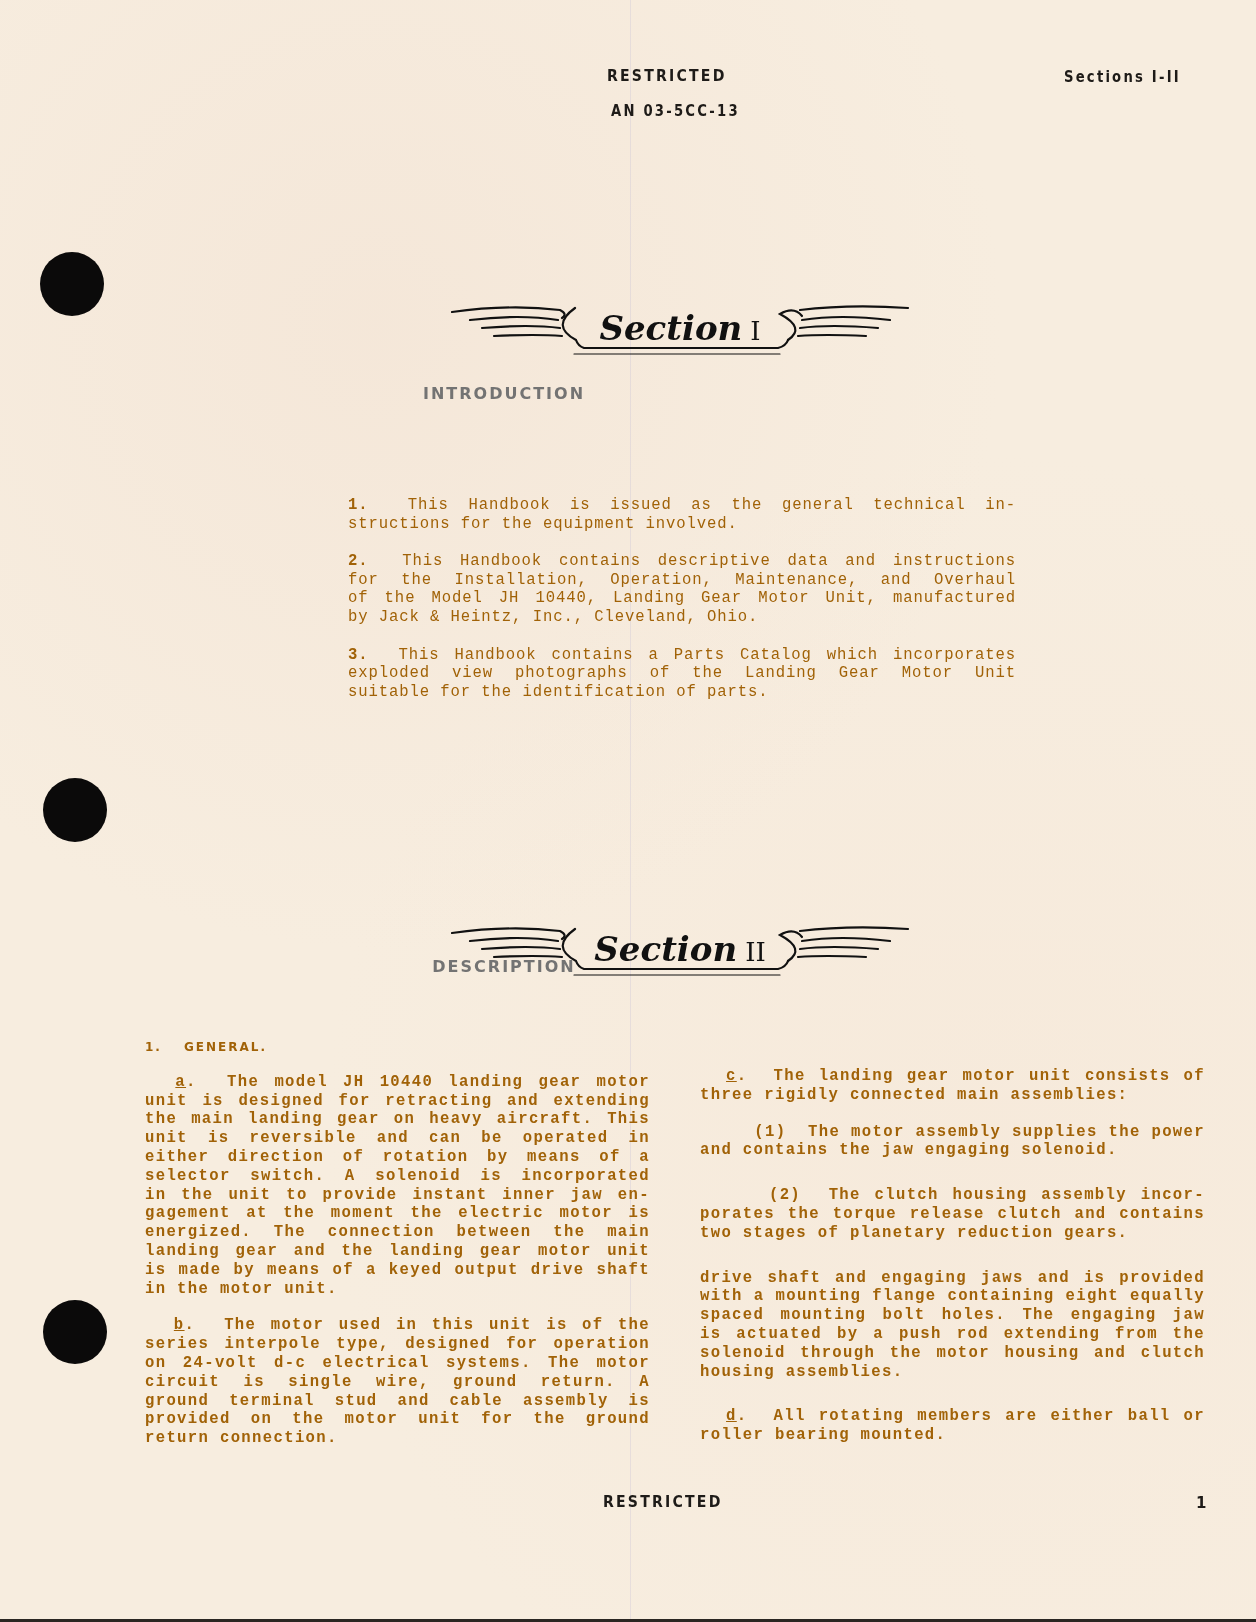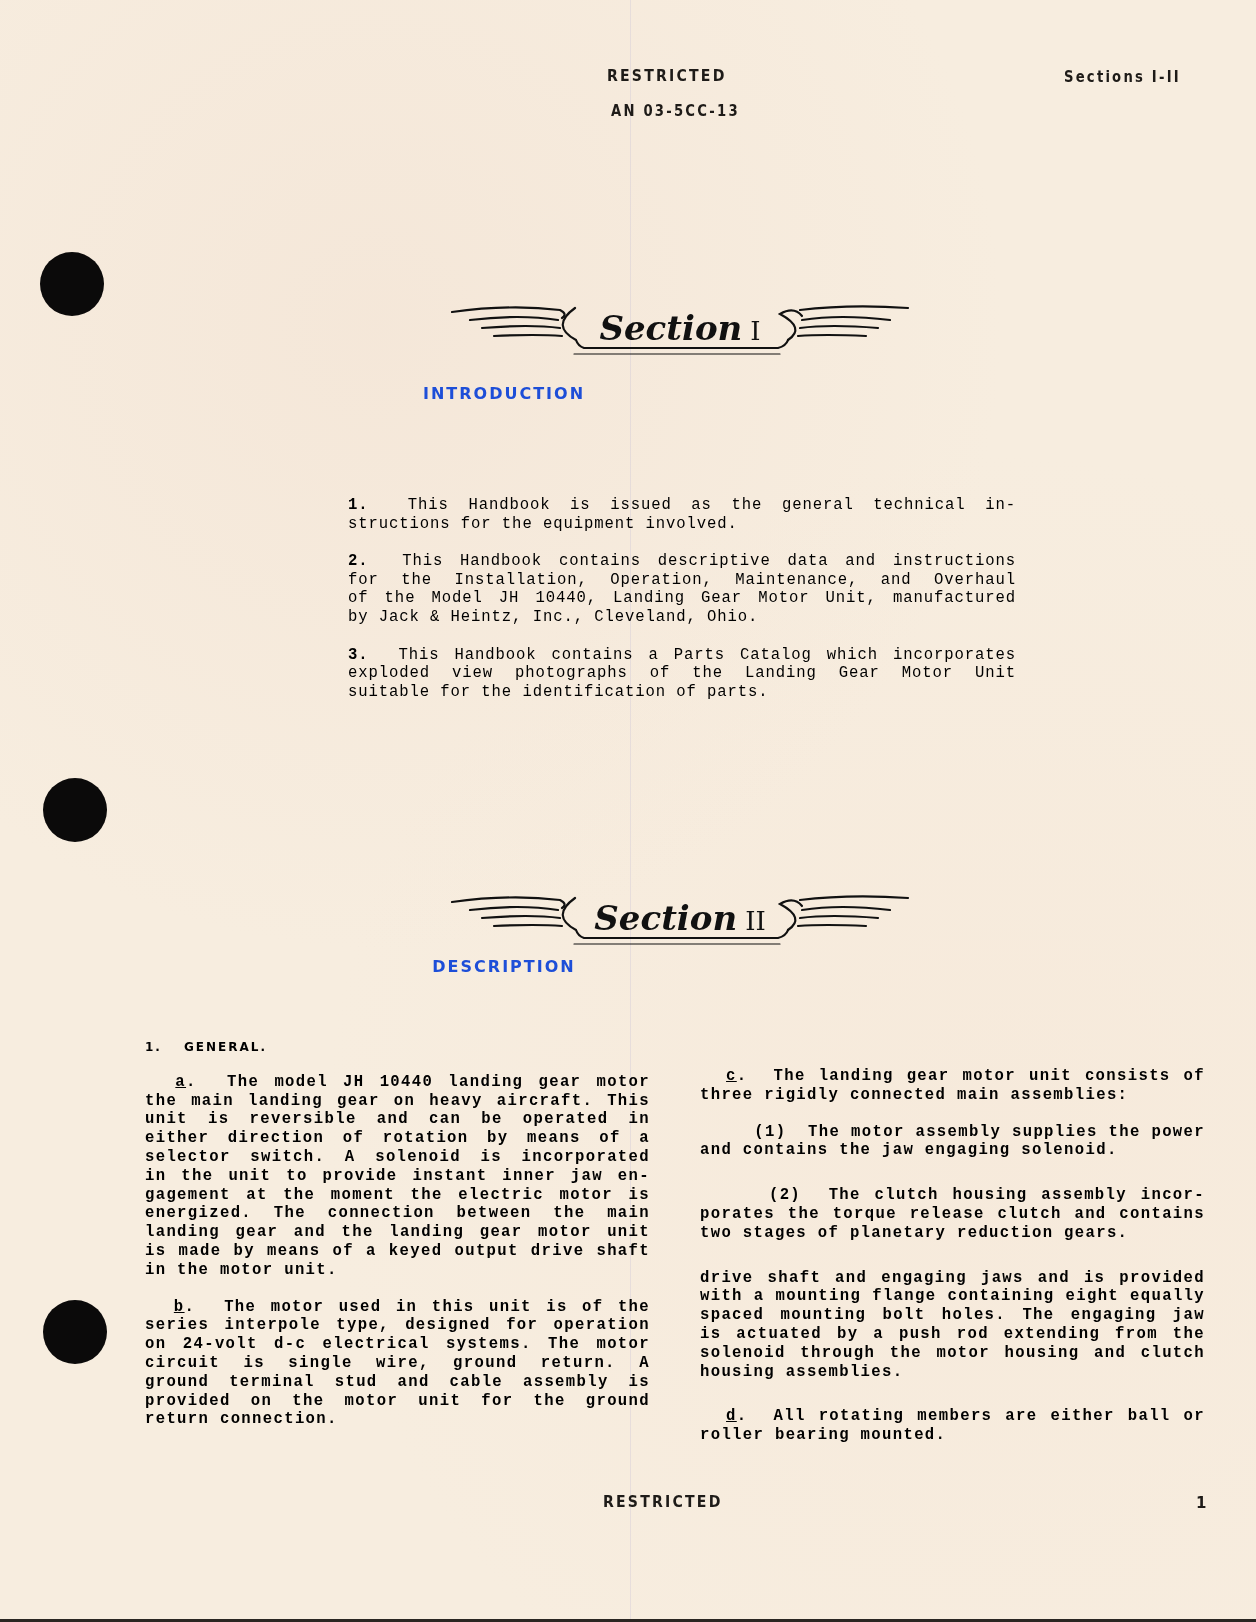--- a/index.html
+++ b/index.html
@@ -21,24 +21,24 @@
 
   .section-banner { position:absolute; left:450px; width:460px; height:70px; }
   .section-banner svg { position:absolute; left:0; top:0; }
   .section-title {
     position:absolute; left:0; right:0; top:10px; text-align:center;
     font-family:"DejaVu Serif", serif; font-style:italic; font-weight:bold; font-size:34px; color:#111;
   }
   .section-title .roman { font-style:normal; font-weight:normal; font-size:26px; margin-left:8px; }
   .section-sub {
     position:absolute; left:0; width:1008px; text-align:center;
-    font-family:"DejaVu Sans", sans-serif; font-weight:bold; letter-spacing:2px; font-size:16px; color:#1d4ed8;
+    font-family:"DejaVu Sans", sans-serif; font-weight:bold; letter-spacing:2px; font-size:16px; color:#737373;
   }
 
-  .mono { font-family:"Liberation Mono", "DejaVu Sans Mono", monospace; color:#000000; }
+  .mono { font-family:"Liberation Mono", "DejaVu Sans Mono", monospace; color:#a16207; }
   .intro { position:absolute; left:348px; width:668px; font-size:15.6px; line-height:18.6px; letter-spacing:0.9px; }
   .intro p { margin:0 0 19px 0; }
 
   .col { position:absolute; font-size:15.6px; line-height:18.8px; letter-spacing:1.35px; font-weight:bold; }
   .col p { margin:0 0 18px 0; }
   .col .ul { text-decoration:underline; }
   .col-left { left:145px; width:505px; top:1038px; }
   .col-right { left:700px; width:505px; top:1067px; }
   .gen-head { font-family:"DejaVu Sans", sans-serif; letter-spacing:2px; font-size:12px; margin-bottom:16px !important; font-weight:bold; }
   .gen-head .num { margin-right:22px; }
@@ -93,21 +93,21 @@
     <span class="line">of the Model JH 10440, Landing Gear Motor Unit, manufactured</span>
     <span class="line last">by Jack &amp; Heintz, Inc., Cleveland, Ohio.</span>
   </p>
   <p>
     <span class="line"><b>3.</b>&nbsp;&nbsp;<span>This Handbook contains a Parts Catalog which incorporates</span></span>
     <span class="line">exploded view photographs of the Landing Gear Motor Unit</span>
     <span class="line last">suitable for the identification of parts.</span>
   </p>
 </div>
 
-<div class="section-banner" style="top:888px;">
+<div class="section-banner" style="top:919px;">
   <svg width="460" height="70" viewBox="0 0 460 70">
     <g fill="none" stroke="#111" stroke-width="2.2" stroke-linecap="round">
       <path d="M2 14 Q60 6 110 12 Q118 16 112 20"></path>
       <path d="M20 22 Q70 16 108 22"></path>
       <path d="M32 30 Q80 26 110 30"></path>
       <path d="M44 38 Q86 36 112 38"></path>
       <path d="M125 10 Q100 28 126 42 Q128 48 134 50 L328 50 Q336 48 338 42"></path>
       <path d="M338 42 Q356 30 330 16 Q344 8 352 18"></path>
       <path d="M458 10 Q400 6 350 12"></path>
       <path d="M440 22 Q390 16 352 22"></path>
@@ -120,20 +120,21 @@
     <span>Section</span><span class="roman">II</span>
   </div>
 </div>
 <div class="section-sub" style="top:957px;">DESCRIPTION</div>
 
 <div class="col col-left mono">
   <p class="gen-head"><span class="num">1.</span><span>GENERAL.</span></p>
 
   <p>
     <span class="line">&nbsp;&nbsp;<span class="ul">a</span>.&nbsp;&nbsp;<span>The model JH 10440 landing gear motor</span></span>
+    <span class="line">unit is designed for retracting and extending</span>
     <span class="line">the main landing gear on heavy aircraft. This</span>
     <span class="line">unit is reversible and can be operated in</span>
     <span class="line">either direction of rotation by means of a</span>
     <span class="line">selector switch.  A solenoid is incorporated</span>
     <span class="line">in the unit to provide instant inner jaw en-</span>
     <span class="line">gagement at the moment the electric motor is</span>
     <span class="line">energized.  The connection between the main</span>
     <span class="line">landing gear and the landing gear motor unit</span>
     <span class="line">is made by means of a keyed output drive shaft</span>
     <span class="line last">in the motor unit.</span>

